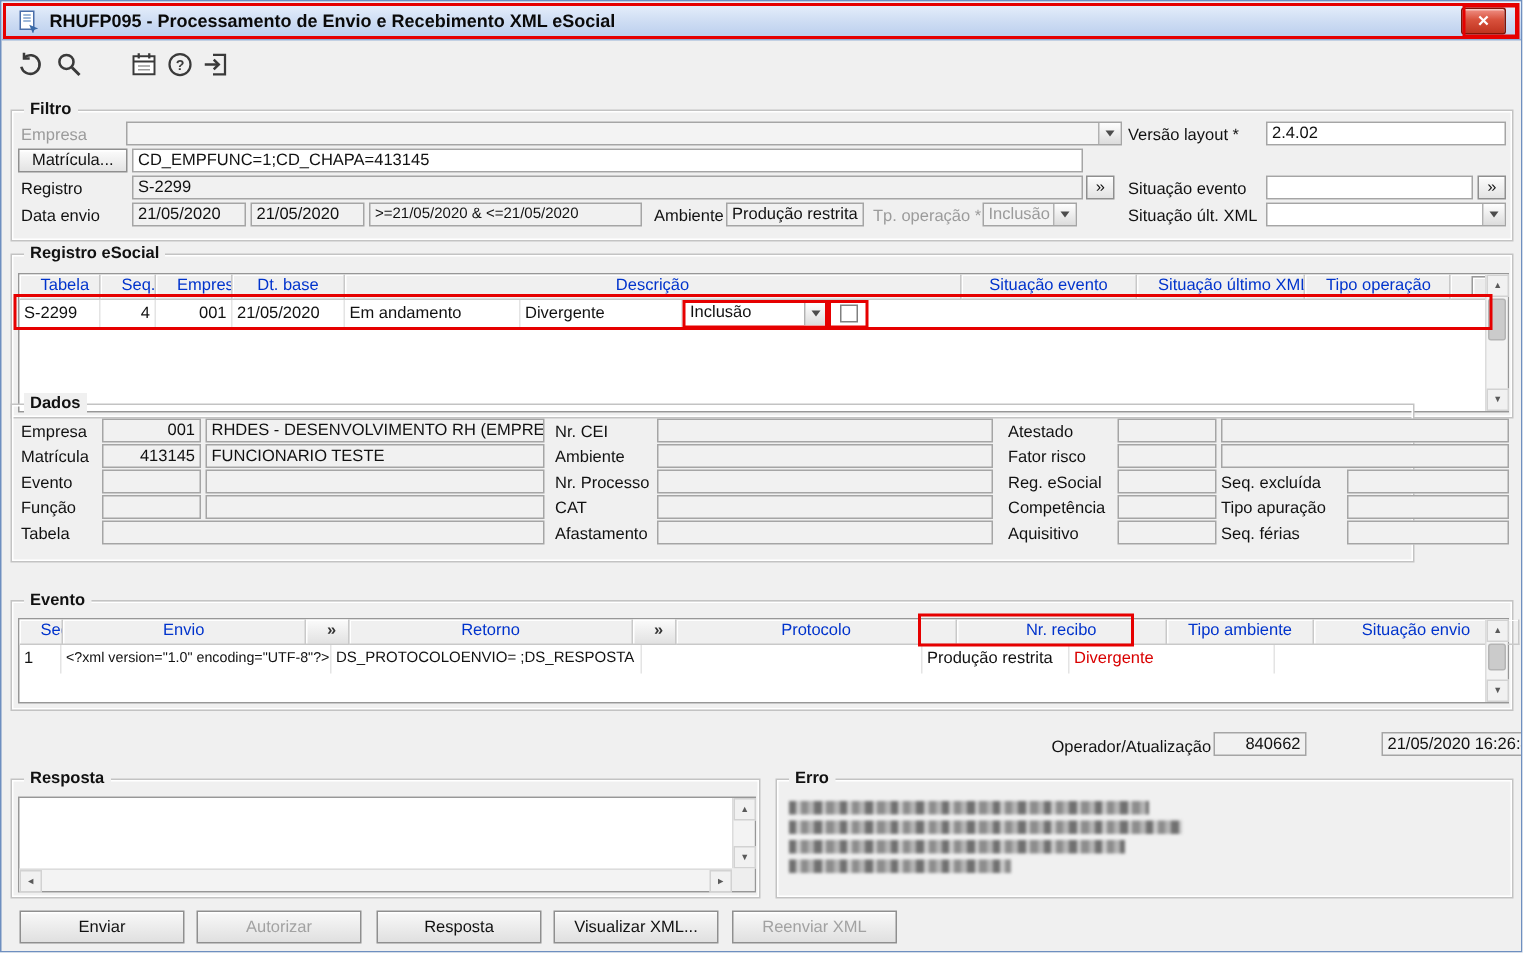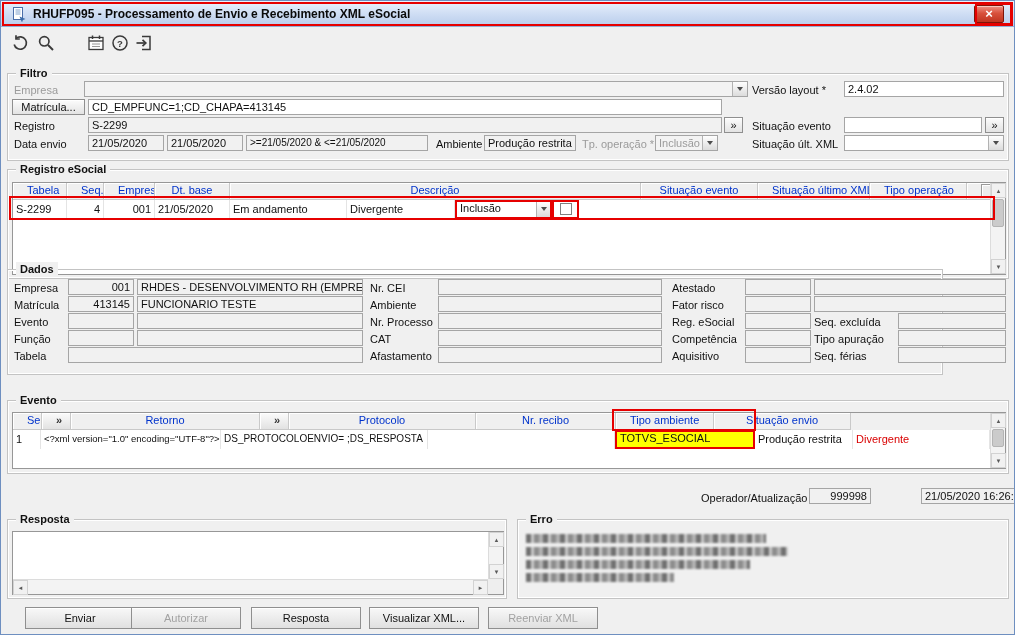--- a/index.html
+++ b/index.html
@@ -232,47 +232,47 @@
     <div class="fld" style="left:737px;top:77px;width:66px"></div>
     <span class="lbl" style="left:806px;top:78px">Seq. férias</span>
     <div class="fld" style="left:890px;top:77px;width:108px"></div>
   </div>
 
   <div class="group" style="left:6px;top:399px;width:1002px;height:74px">
     <span class="glabel">Evento</span>
     <div class="grid" style="left:4px;top:11px;width:994px;height:57px">
       <div class="ghead">
         <div class="gh" style="width:28px">Seq.</div>
+        <div class="gh" style="width:162px">Envio</div>
         <div class="gh ghb" style="width:18px">»</div>
         <div class="gh" style="width:189px">Retorno</div>
         <div class="gh ghb" style="width:18px">»</div>
         <div class="gh" style="width:187px">Protocolo</div>
         <div class="gh" style="width:140px">Nr. recibo</div>
         <div class="gh" style="width:98px">Tipo ambiente</div>
         <div class="gh" style="width:137px">Situação envio</div>
       </div>
       <div class="grow">
         <div class="gc" style="width:28px">1</div>
         <div class="gc" style="width:180px;font-size:9.5px">&lt;?xml version="1.0" encoding="UTF-8"?&gt;</div>
         <div class="gc" style="width:207px;font-size:10px">DS_PROTOCOLOENVIO= ;DS_RESPOSTA</div>
         <div class="gc" style="width:187px"></div>
-        <div class="gc recibo" style="width:140px">TOTVS_ESOCIAL</div>
         <div class="gc" style="width:98px">Produção restrita</div>
         <div class="gc red-text" style="width:137px">Divergente</div>
       </div>
       <div class="sbv">
         <div class="sbtn" style="top:0;left:0">▲</div>
         <div class="sthumb" style="left:1px;top:16px;width:12px;height:18px"></div>
         <div class="sbtn" style="bottom:0;left:0">▼</div>
       </div>
     </div>
   </div>
 
   <span class="lbl" style="left:700px;top:489px;width:104px;text-align:right">Operador/Atualização</span>
-  <div class="fld rt" style="left:808px;top:487px;width:62px">999998</div>
+  <div class="fld rt" style="left:808px;top:487px;width:62px">840662</div>
   <div class="fld" style="left:920px;top:487px;width:132px">21/05/2020 16:26:48</div>
 
   <div class="group" style="left:6px;top:518px;width:500px;height:80px">
     <span class="glabel">Resposta</span>
     <div class="txtarea" style="left:4px;top:11px;width:492px;height:64px">
       <div class="sbv" style="bottom:15px">
         <div class="sbtn" style="top:0;left:0">▲</div>
         <div class="sbtn" style="bottom:0;left:0">▼</div>
       </div>
       <div class="sbh">
@@ -286,21 +286,21 @@
   <div class="group" style="left:516px;top:518px;width:492px;height:80px">
     <span class="glabel">Erro</span>
     <div id="erro-lines" style="position:absolute;left:8px;top:14px;width:300px">
         <div class="rline" style="width: 240px;"></div>
         <div class="rline" style="width: 262px;"></div>
         <div class="rline" style="width: 224px;"></div>
         <div class="rline" style="width: 148px;"></div>
       </div>
   </div>
 
-  <div class="bbtn" style="left:24px">Enviar</div>
+  <div class="bbtn" style="left:12px">Enviar</div>
   <div class="bbtn dis" style="left:130px">Autorizar</div>
   <div class="bbtn" style="left:250px">Resposta</div>
   <div class="bbtn" style="left:368px">Visualizar XML...</div>
   <div class="bbtn dis" style="left:487px">Reenviar XML</div>
 
   <div class="annot" style="left:1px;top:1px;width:1011px;height:24px"></div>
   <div class="annot" style="left:974px;top:2px;width:37px;height:22px"></div>
   <div class="annot" style="left:8px;top:195px;width:986px;height:24px"></div>
   <div class="annot" style="left:611px;top:408px;width:144px;height:22px"></div>
 

